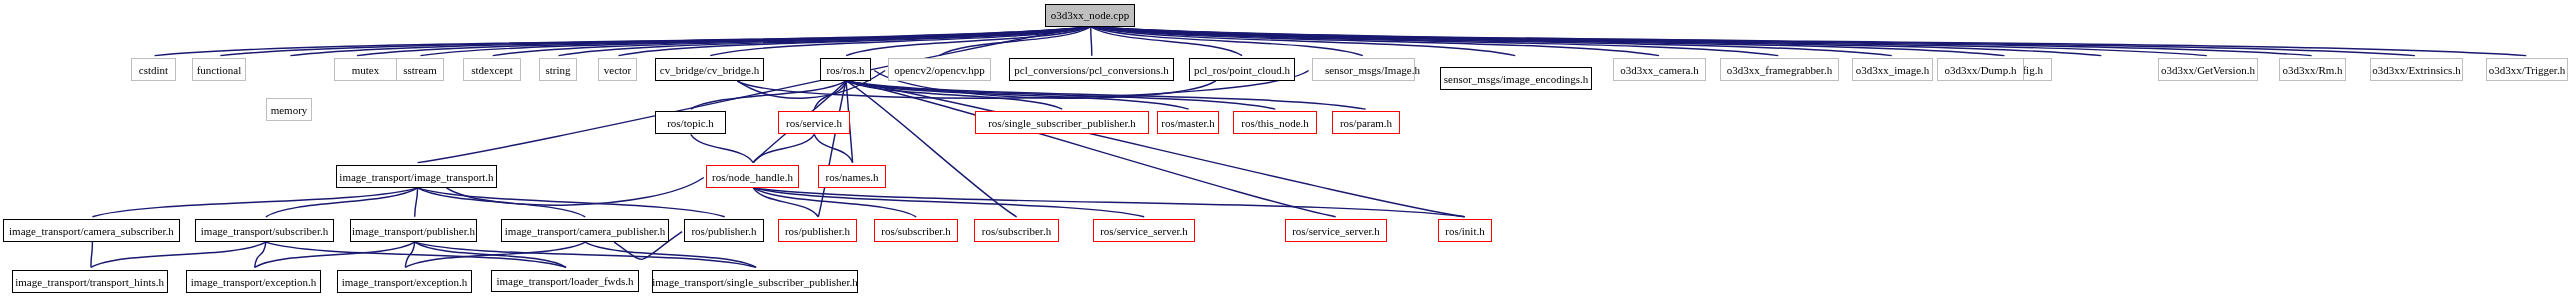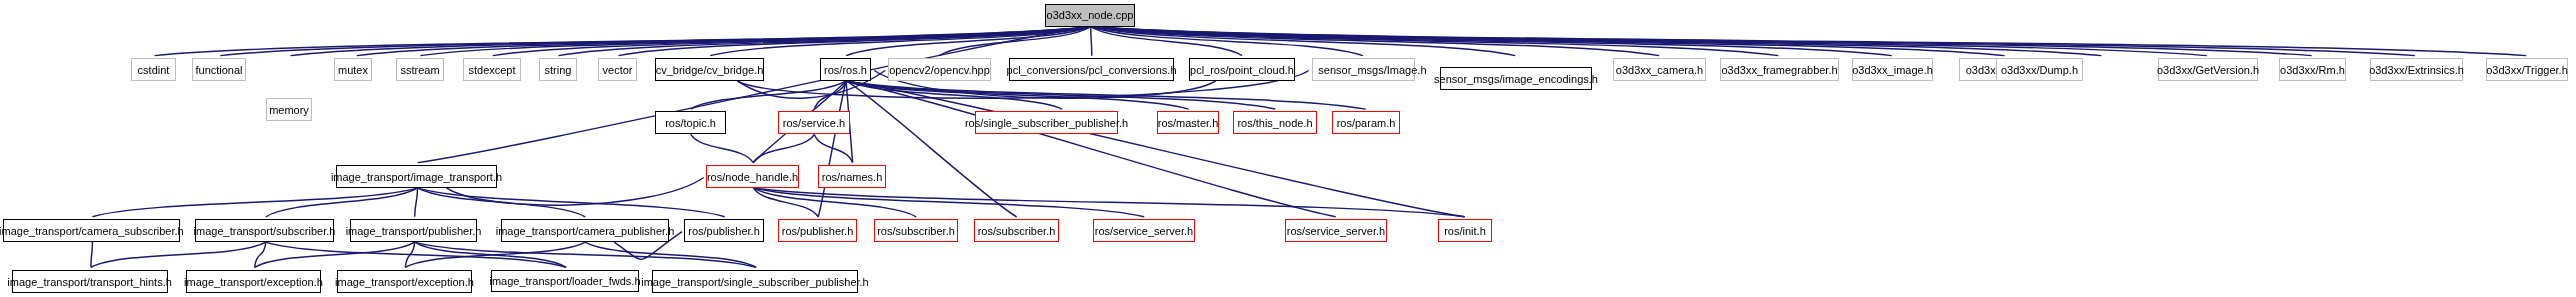--- a/index.html
+++ b/index.html
@@ -1,20 +1,20 @@
 <!DOCTYPE html>
 <html style="font-size:11.6px"><head>
 <meta charset="utf-8">
 <style>
   html,body{margin:0;padding:0;background:#ffffff;}
   .graph-wrap{
     position:relative;
     width:2576px;height:297px;
     background:#ffffff;
-    font-family:Liberation Sans, sans-serif;
+    font-family:Liberation Serif, serif;
     overflow:hidden;
   }
   .edge-layer{position:absolute;left:0;top:0;width:100%;height:100%;}
   .edge-layer path{fill:none;stroke-width:2px;}
   .gnode{
     position:absolute;
     box-sizing:border-box;
     display:flex;align-items:center;justify-content:center;
     white-space:nowrap;
     font-size:11px;color:#000;
@@ -103,44 +103,44 @@
         <path d="M1018.5,112 C1068.5,146 1153,146 1223,97.6" stroke="#191970" marker-end="url(#arrow)"></path>
         <path d="M1018.5,112 C1068.5,146 1739,146 1809,97.6" stroke="#191970" marker-end="url(#arrow)"></path>
         <path d="M1680.5,112 C1630.5,146 1278,146 1208,97.6" stroke="#191970" marker-end="url(#arrow)"></path>
       </g>
   </svg>
   <div>
       <div class="gnode main" style="left: 1045px; top: 3.6px; width: 90px; height: 23px;">o3d3xx_node.cpp</div>
       <div class="gnode plain" style="left: 131px; top: 58px; width: 45px; height: 23px;">cstdint</div>
       <div class="gnode plain" style="left: 192px; top: 58px; width: 54px; height: 23px;">functional</div>
       <div class="gnode plain" style="left: 266px; top: 58px; width: 46px; height: 23px; margin-top: 40px;">memory</div>
-      <div class="gnode plain" style="left: 334px; top: 58px; width: 38px; height: 23px;">mutex</div>
+      <div class="gnode plain" style="left: 334px; top: 58px; width: 63px; height: 23px;">mutex</div>
       <div class="gnode plain" style="left: 396px; top: 58px; width: 48px; height: 23px;">sstream</div>
       <div class="gnode plain" style="left: 463px; top: 58px; width: 58px; height: 23px;">stdexcept</div>
       <div class="gnode plain" style="left: 539px; top: 58px; width: 38px; height: 23px;">string</div>
       <div class="gnode plain" style="left: 598px; top: 58px; width: 39px; height: 23px;">vector</div>
       <div class="gnode linked" style="left: 655px; top: 58px; width: 109px; height: 23px;">cv_bridge/cv_bridge.h</div>
       <div class="gnode linked" style="left: 820px; top: 58px; width: 51px; height: 23px;">ros/ros.h</div>
       <div class="gnode plain" style="left: 888px; top: 58px; width: 103px; height: 23px;">opencv2/opencv.hpp</div>
       <div class="gnode linked" style="left: 1009px; top: 58px; width: 165px; height: 23px;">pcl_conversions/pcl_conversions.h</div>
       <div class="gnode linked" style="left: 1189px; top: 58px; width: 106px; height: 23px;">pcl_ros/point_cloud.h</div>
       <div class="gnode plain" style="left: 1312px; top: 58px; width: 103px; height: 23px; padding-left: 20px;">sensor_msgs/Image.h</div>
       <div class="gnode linked" style="left: 1440px; top: 58px; width: 152px; height: 23px; margin-top: 9px;">sensor_msgs/image_encodings.h</div>
       <div class="gnode plain" style="left: 1613px; top: 58px; width: 93px; height: 23px;">o3d3xx_camera.h</div>
       <div class="gnode plain" style="left: 1720px; top: 58px; width: 119px; height: 23px;">o3d3xx_framegrabber.h</div>
       <div class="gnode plain" style="left: 1852px; top: 58px; width: 81px; height: 23px;">o3d3xx_image.h</div>
       <div class="gnode plain" style="left: 1959px; top: 58px; width: 93px; height: 23px;">o3d3xx/Config.h</div>
-      <div class="gnode plain" style="left: 1996px; top: 58px; width: 87px; height: 23px;">o3d3xx/Dump.h</div>
+      <div class="gnode plain" style="left: 1937px; top: 58px; width: 87px; height: 23px;">o3d3xx/Dump.h</div>
       <div class="gnode plain" style="left: 2158px; top: 58px; width: 100px; height: 23px;">o3d3xx/GetVersion.h</div>
       <div class="gnode plain" style="left: 2279px; top: 58px; width: 67px; height: 23px;">o3d3xx/Rm.h</div>
       <div class="gnode plain" style="left: 2370px; top: 58px; width: 93px; height: 23px;">o3d3xx/Extrinsics.h</div>
       <div class="gnode plain" style="left: 2486px; top: 58px; width: 82px; height: 23px;">o3d3xx/Trigger.h</div>
       <div class="gnode linked" style="left: 655px; top: 111px; width: 71px; height: 23px;">ros/topic.h</div>
       <div class="gnode truncated" style="left: 778px; top: 111px; width: 72px; height: 23px;">ros/service.h</div>
-      <div class="gnode truncated" style="left: 975px; top: 111px; width: 143px; height: 23px;">ros/single_subscriber_publisher.h</div>
+      <div class="gnode truncated" style="left: 975px; top: 111px; width: 174px; height: 23px;">ros/single_subscriber_publisher.h</div>
       <div class="gnode truncated" style="left: 1157px; top: 111px; width: 62px; height: 23px;">ros/master.h</div>
       <div class="gnode truncated" style="left: 1233px; top: 111px; width: 84px; height: 23px;">ros/this_node.h</div>
       <div class="gnode truncated" style="left: 1332px; top: 111px; width: 68px; height: 23px;">ros/param.h</div>
       <div class="gnode linked" style="left: 336px; top: 165px; width: 161px; height: 23px;">image_transport/image_transport.h</div>
       <div class="gnode truncated" style="left: 706px; top: 165px; width: 93px; height: 23px;">ros/node_handle.h</div>
       <div class="gnode truncated" style="left: 818px; top: 165px; width: 68px; height: 23px;">ros/names.h</div>
       <div class="gnode linked" style="left: 2.9px; top: 219px; width: 177px; height: 23px;">image_transport/camera_subscriber.h</div>
       <div class="gnode linked" style="left: 195px; top: 219px; width: 139px; height: 23px;">image_transport/subscriber.h</div>
       <div class="gnode linked" style="left: 350px; top: 219px; width: 127px; height: 23px;">image_transport/publisher.h</div>
       <div class="gnode linked" style="left: 501px; top: 219px; width: 168px; height: 23px;">image_transport/camera_publisher.h</div>

